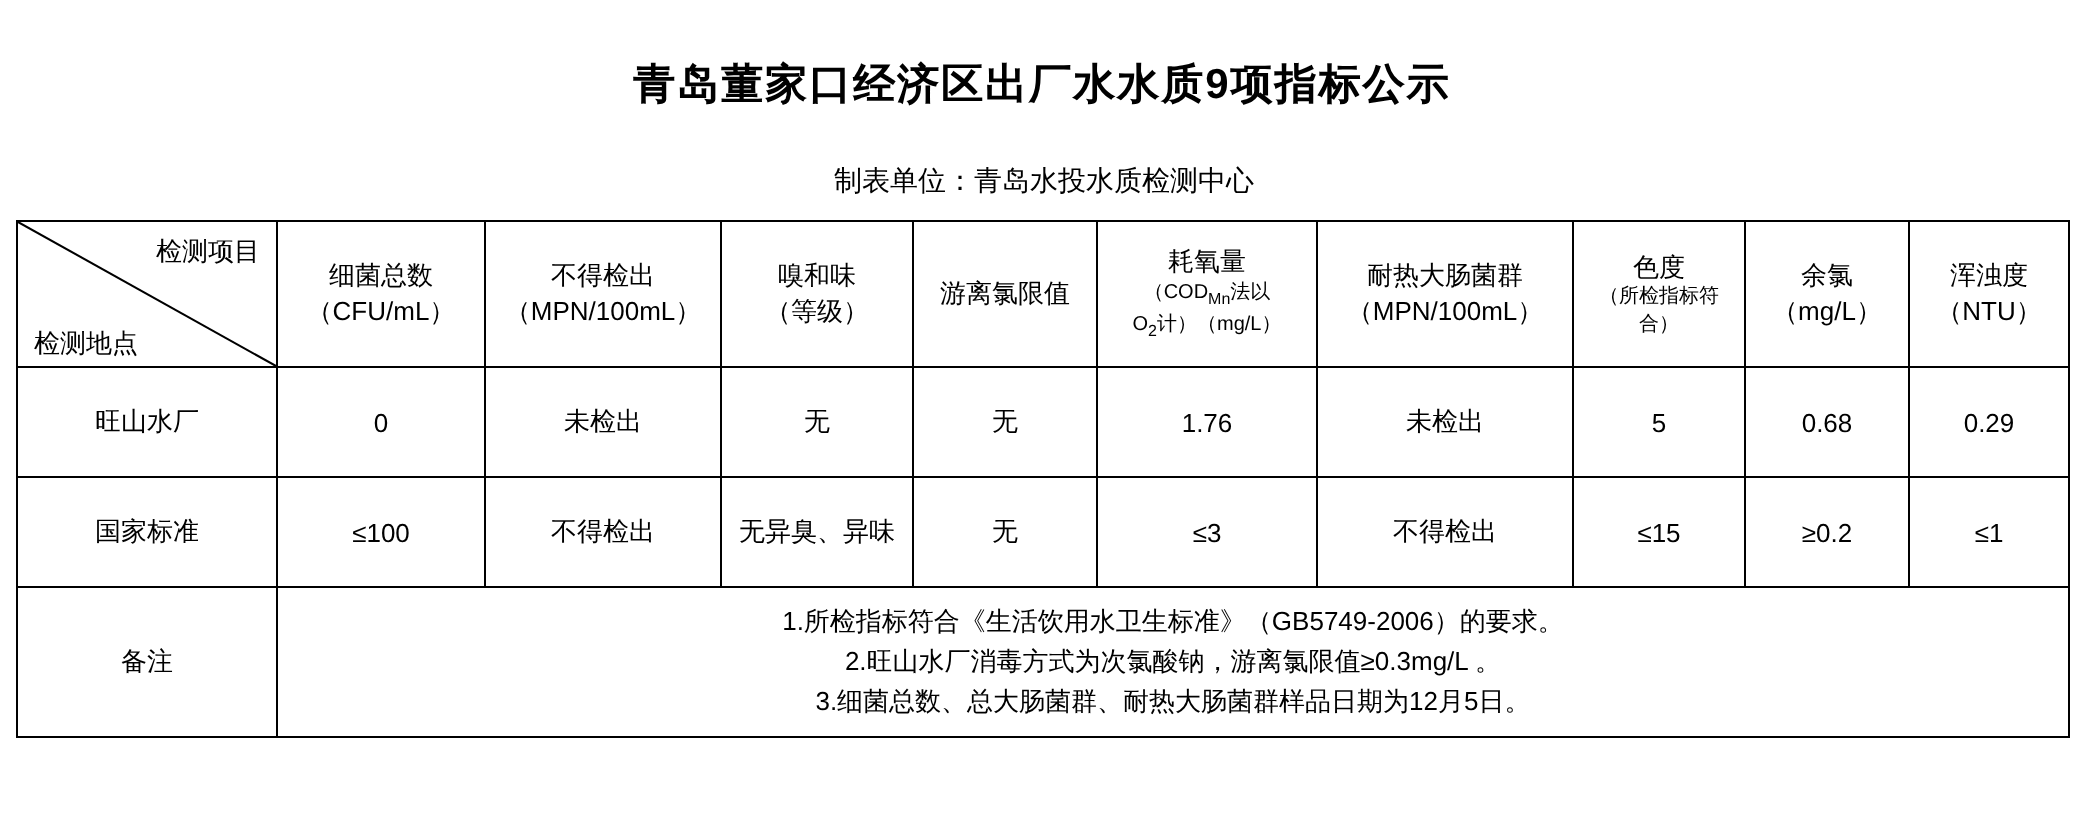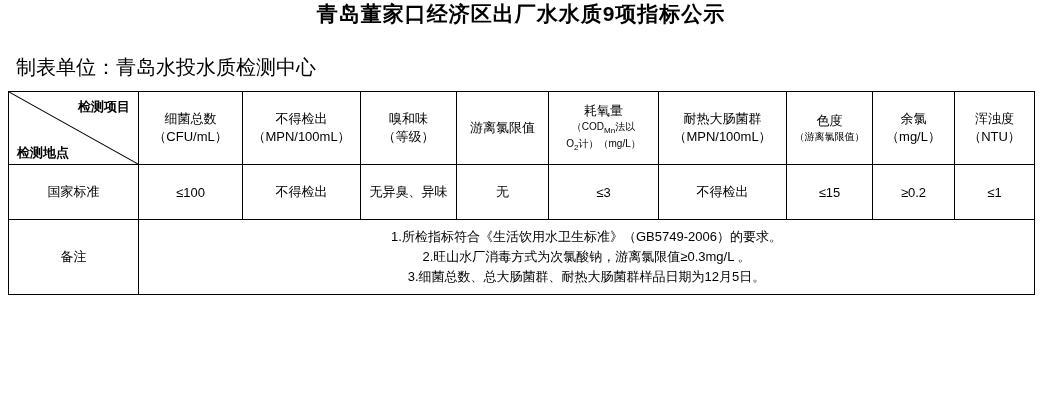--- a/index.html
+++ b/index.html
@@ -18,28 +18,29 @@
     position: relative;
     width: 1042px;
     height: 412px;
     box-sizing: border-box;
   }
   .title {
     text-align: center;
     font-size: 21px;
     font-weight: bold;
     letter-spacing: 1px;
+    margin-top: 28px;
     margin-bottom: 0;
   }
   .meta-row {
     display: flex;
-    justify-content: flex-start;
+    justify-content: center;
     align-items: baseline;
     margin: 26px 14px 10px 14px;
-    font-size: 20px;
+    font-size: 14px;
   }
   .meta-left {
     padding-left: 2px;
   }
   .meta-right {
     padding-right: 40px;
   }
   table.wq {
     border-collapse: collapse;
     table-layout: fixed;
@@ -61,21 +62,20 @@
   .hdr-cell .l1 { display: block; }
   .hdr-cell .l2 { display: block; }
   .sub-small {
     font-size: 10px;
   }
   
   .corner {
     position: relative;
     padding: 0;
     height: 68px;
-    font-weight: bold;
   }
   .corner .diag {
     position: absolute;
     left: 0; top: 0;
     width: 100%; height: 100%;
   }
   .corner .top-label {
     position: absolute;
     right: 8px;
     top: 6px;
@@ -161,34 +161,46 @@
           <span class="l2 sub-small">O<sub>2</sub>计）（mg/L）</span>
         </td>
 
         <td class="hdr-cell">
           <span class="l1">耐热大肠菌群</span>
           <span class="l2">（MPN/100mL）</span>
         </td>
 
         <td class="hdr-cell">
           <span class="l1">色度</span>
-          <span class="l2 sub-small">（游离氯限值）</span>
+          <span class="l2 sub-small">（所检指标符合）</span>
         </td>
 
         <td class="hdr-cell">
           <span class="l1">余氯</span>
           <span class="l2">（mg/L）</span>
         </td>
 
         <td class="hdr-cell">
           <span class="l1">浑浊度</span>
           <span class="l2">（NTU）</span>
         </td>
       </tr>
 
+      <tr class="data-row">
+        <td>旺山水厂</td>
+        <td>0</td>
+        <td>未检出</td>
+        <td>无</td>
+        <td>无</td>
+        <td>1.76</td>
+        <td>未检出</td>
+        <td>5</td>
+        <td>0.68</td>
+        <td>0.29</td>
+      </tr>
 
       <tr class="data-row">
         <td>国家标准</td>
         <td>≤100</td>
         <td>不得检出</td>
         <td>无异臭、异味</td>
         <td>无</td>
         <td>≤3</td>
         <td>不得检出</td>
         <td>≤15</td>

